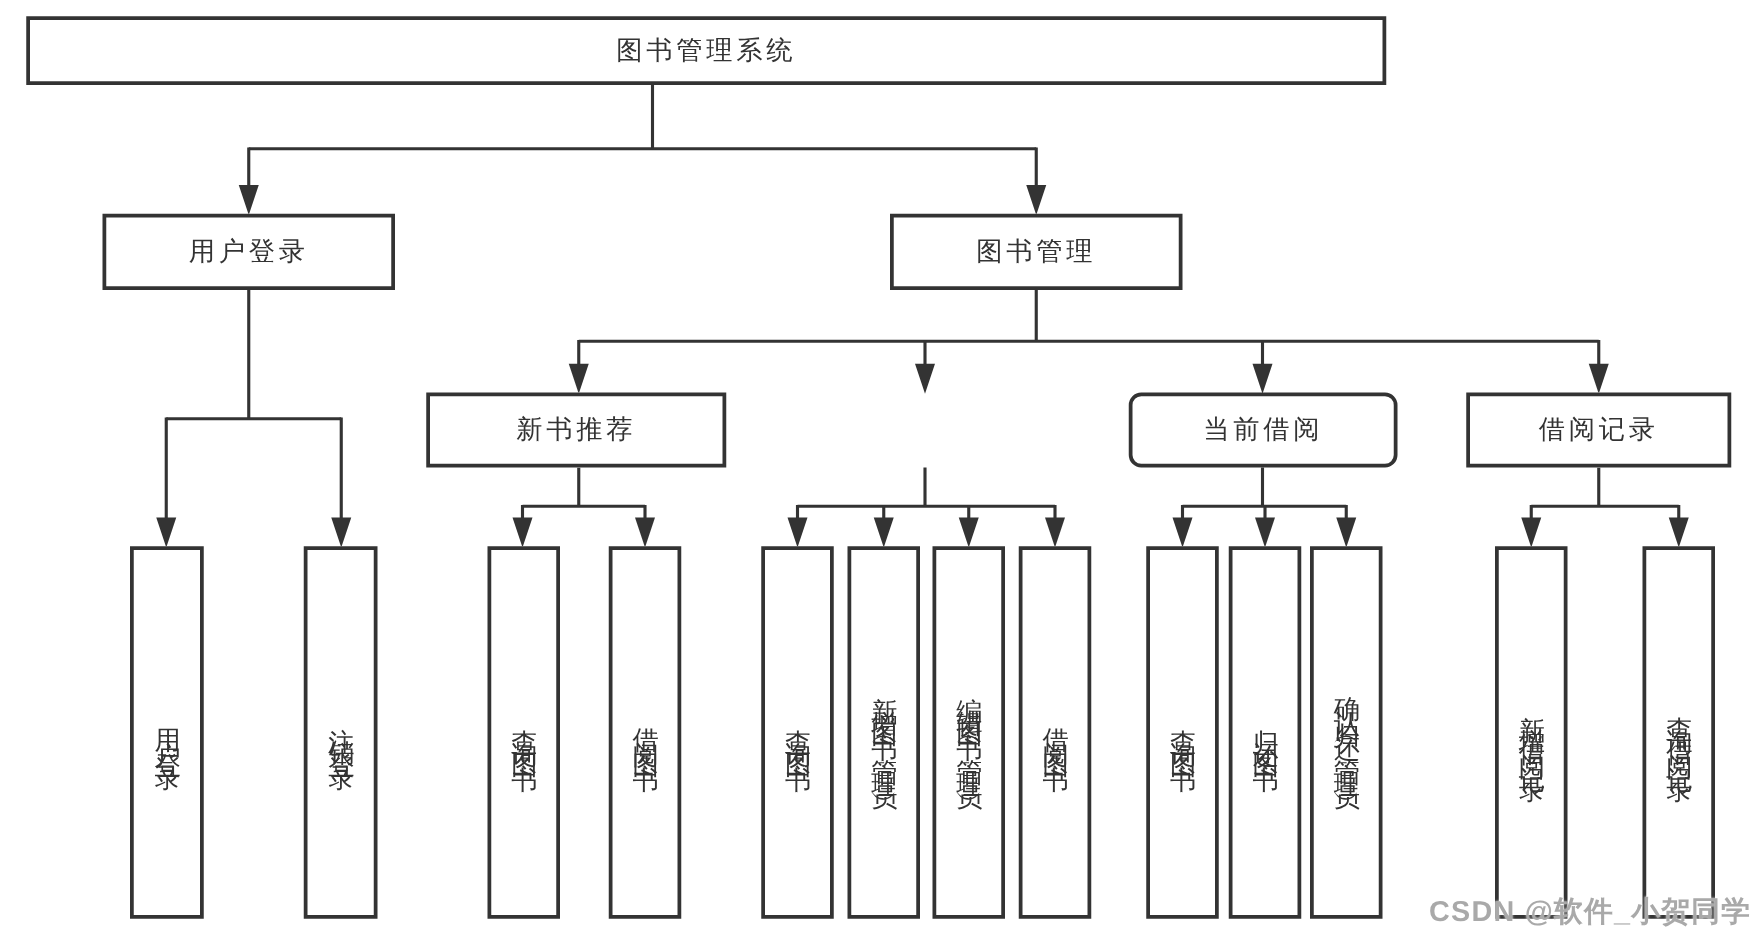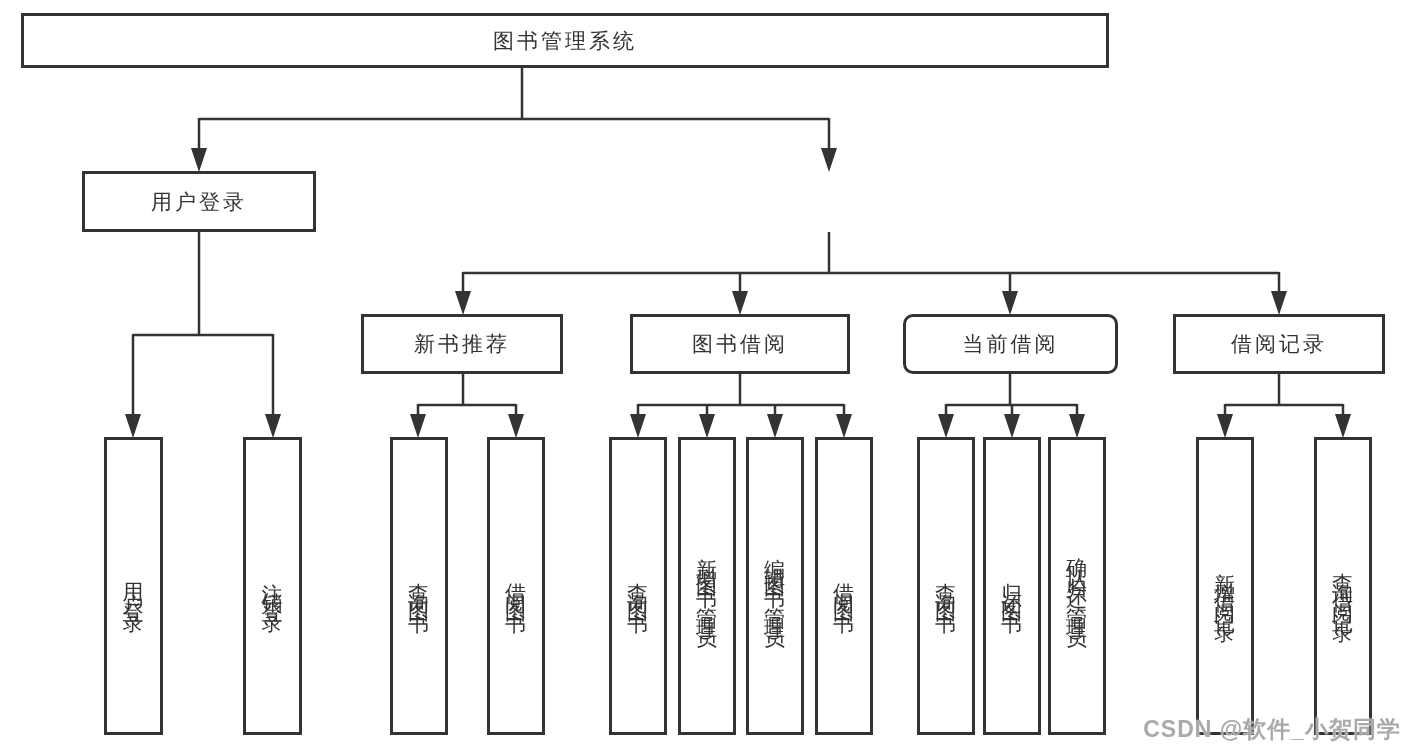--- a/index.html
+++ b/index.html
@@ -114,23 +114,23 @@
       <polygon points="1004,414 1020,414 1012,438"></polygon>
       <polygon points="1069,414 1085,414 1077,438"></polygon>
       <polygon points="1217,414 1233,414 1225,438"></polygon>
       <polygon points="1335,414 1351,414 1343,438"></polygon>
     </g>
   </svg>
 
   <div class="node h-node" style="left:21px;top:13px;width:1088px;height:55px;">图书管理系统</div>
 
   <div class="node h-node" style="left:82px;top:171px;width:234px;height:61px;">用户登录</div>
+  <div class="node h-node" style="left:712px;top:171px;width:234px;height:61px;">图书管理</div>
 
-  <div class="node h-node" style="left:361px;top:314px;width:202px;height:60px;">新书推荐</div>
-  <div class="node h-node" style="left:630px;top:314px;width:220px;height:60px;">图书借阅</div>
+  <div class="node h-node" style="left:341px;top:314px;width:240px;height:60px;">新书推荐</div>
   <div class="node h-node" style="left:903px;top:314px;width:215px;height:60px;border-radius:10px;">当前借阅</div>
   <div class="node h-node" style="left:1173px;top:314px;width:212px;height:60px;">借阅记录</div>
 
   <div class="node v-node" style="left:104px;top:437px;width:59px;height:298px;">用户登录</div>
   <div class="node v-node" style="left:243px;top:437px;width:59px;height:298px;">注销登录</div>
 
   <div class="node v-node" style="left:390px;top:437px;width:58px;height:298px;">查询图书</div>
   <div class="node v-node" style="left:487px;top:437px;width:58px;height:298px;">借阅图书</div>
 
   <div class="node v-node" style="left:609px;top:437px;width:58px;height:298px;">查询图书</div>

